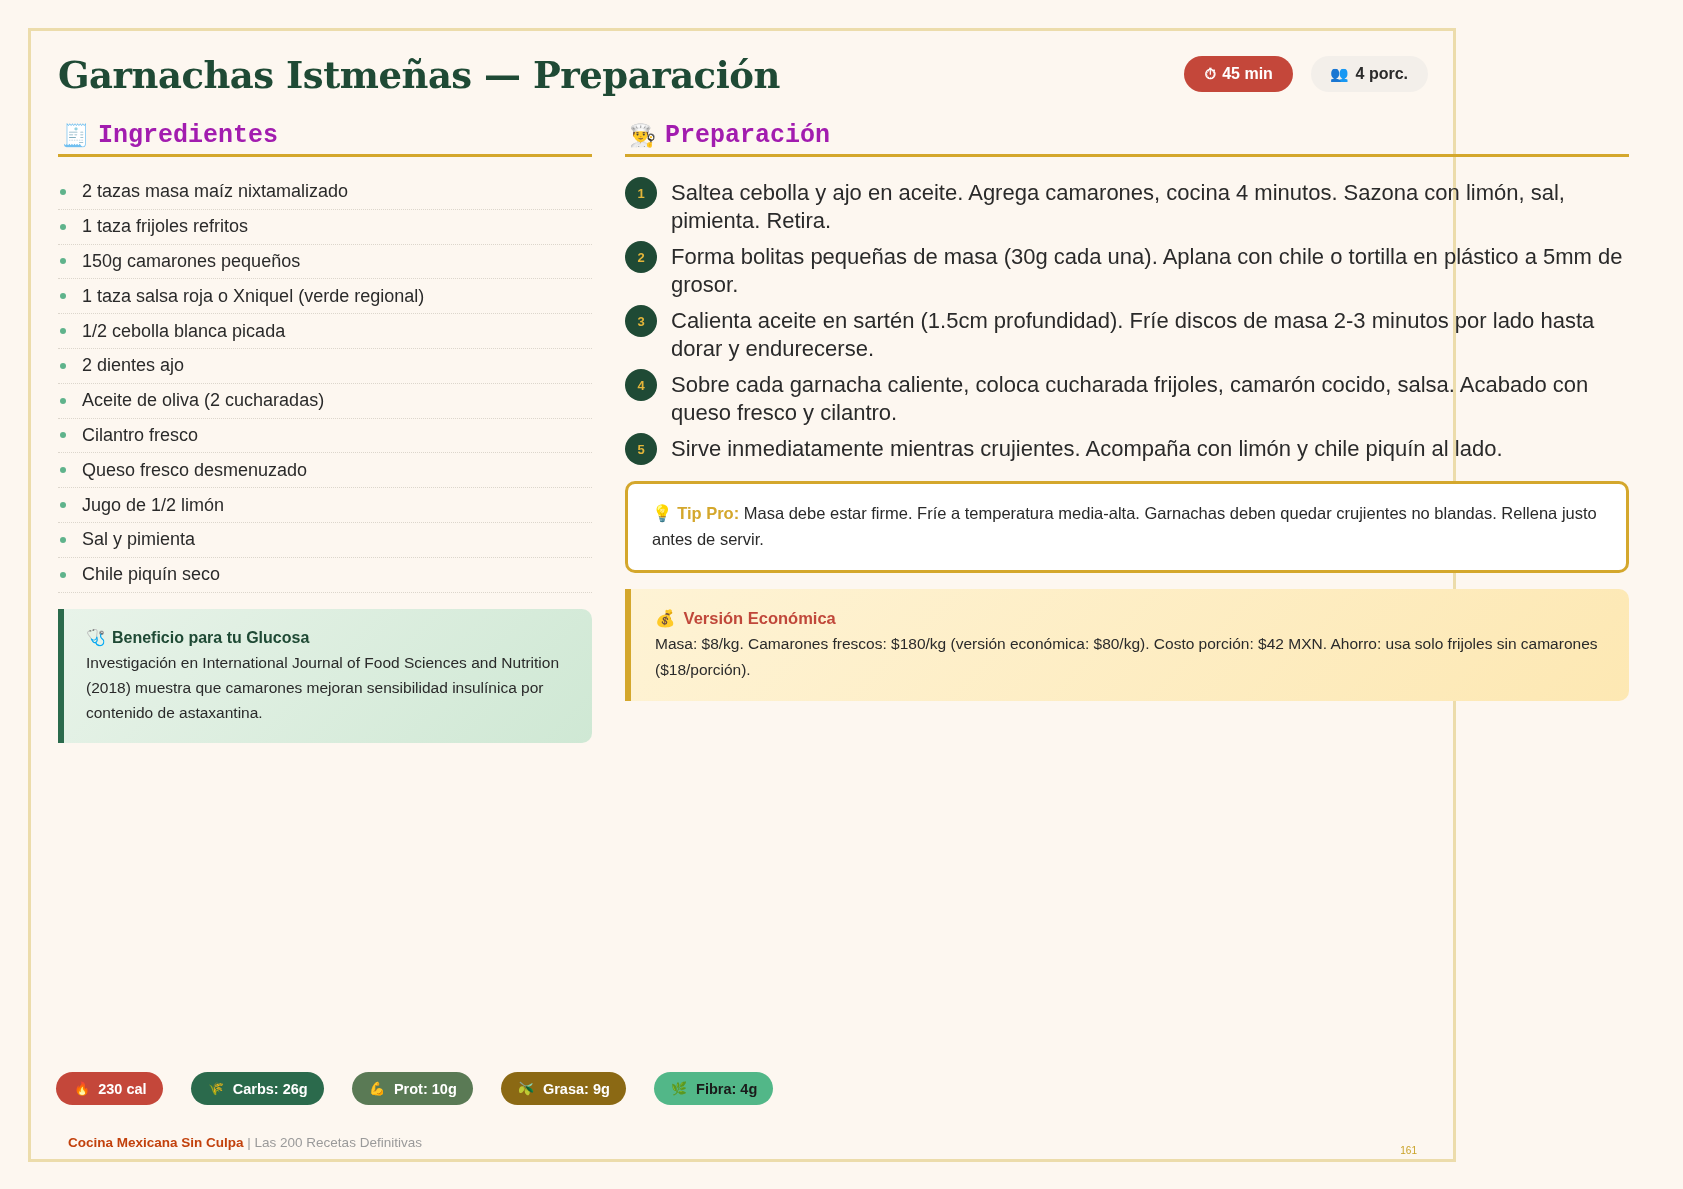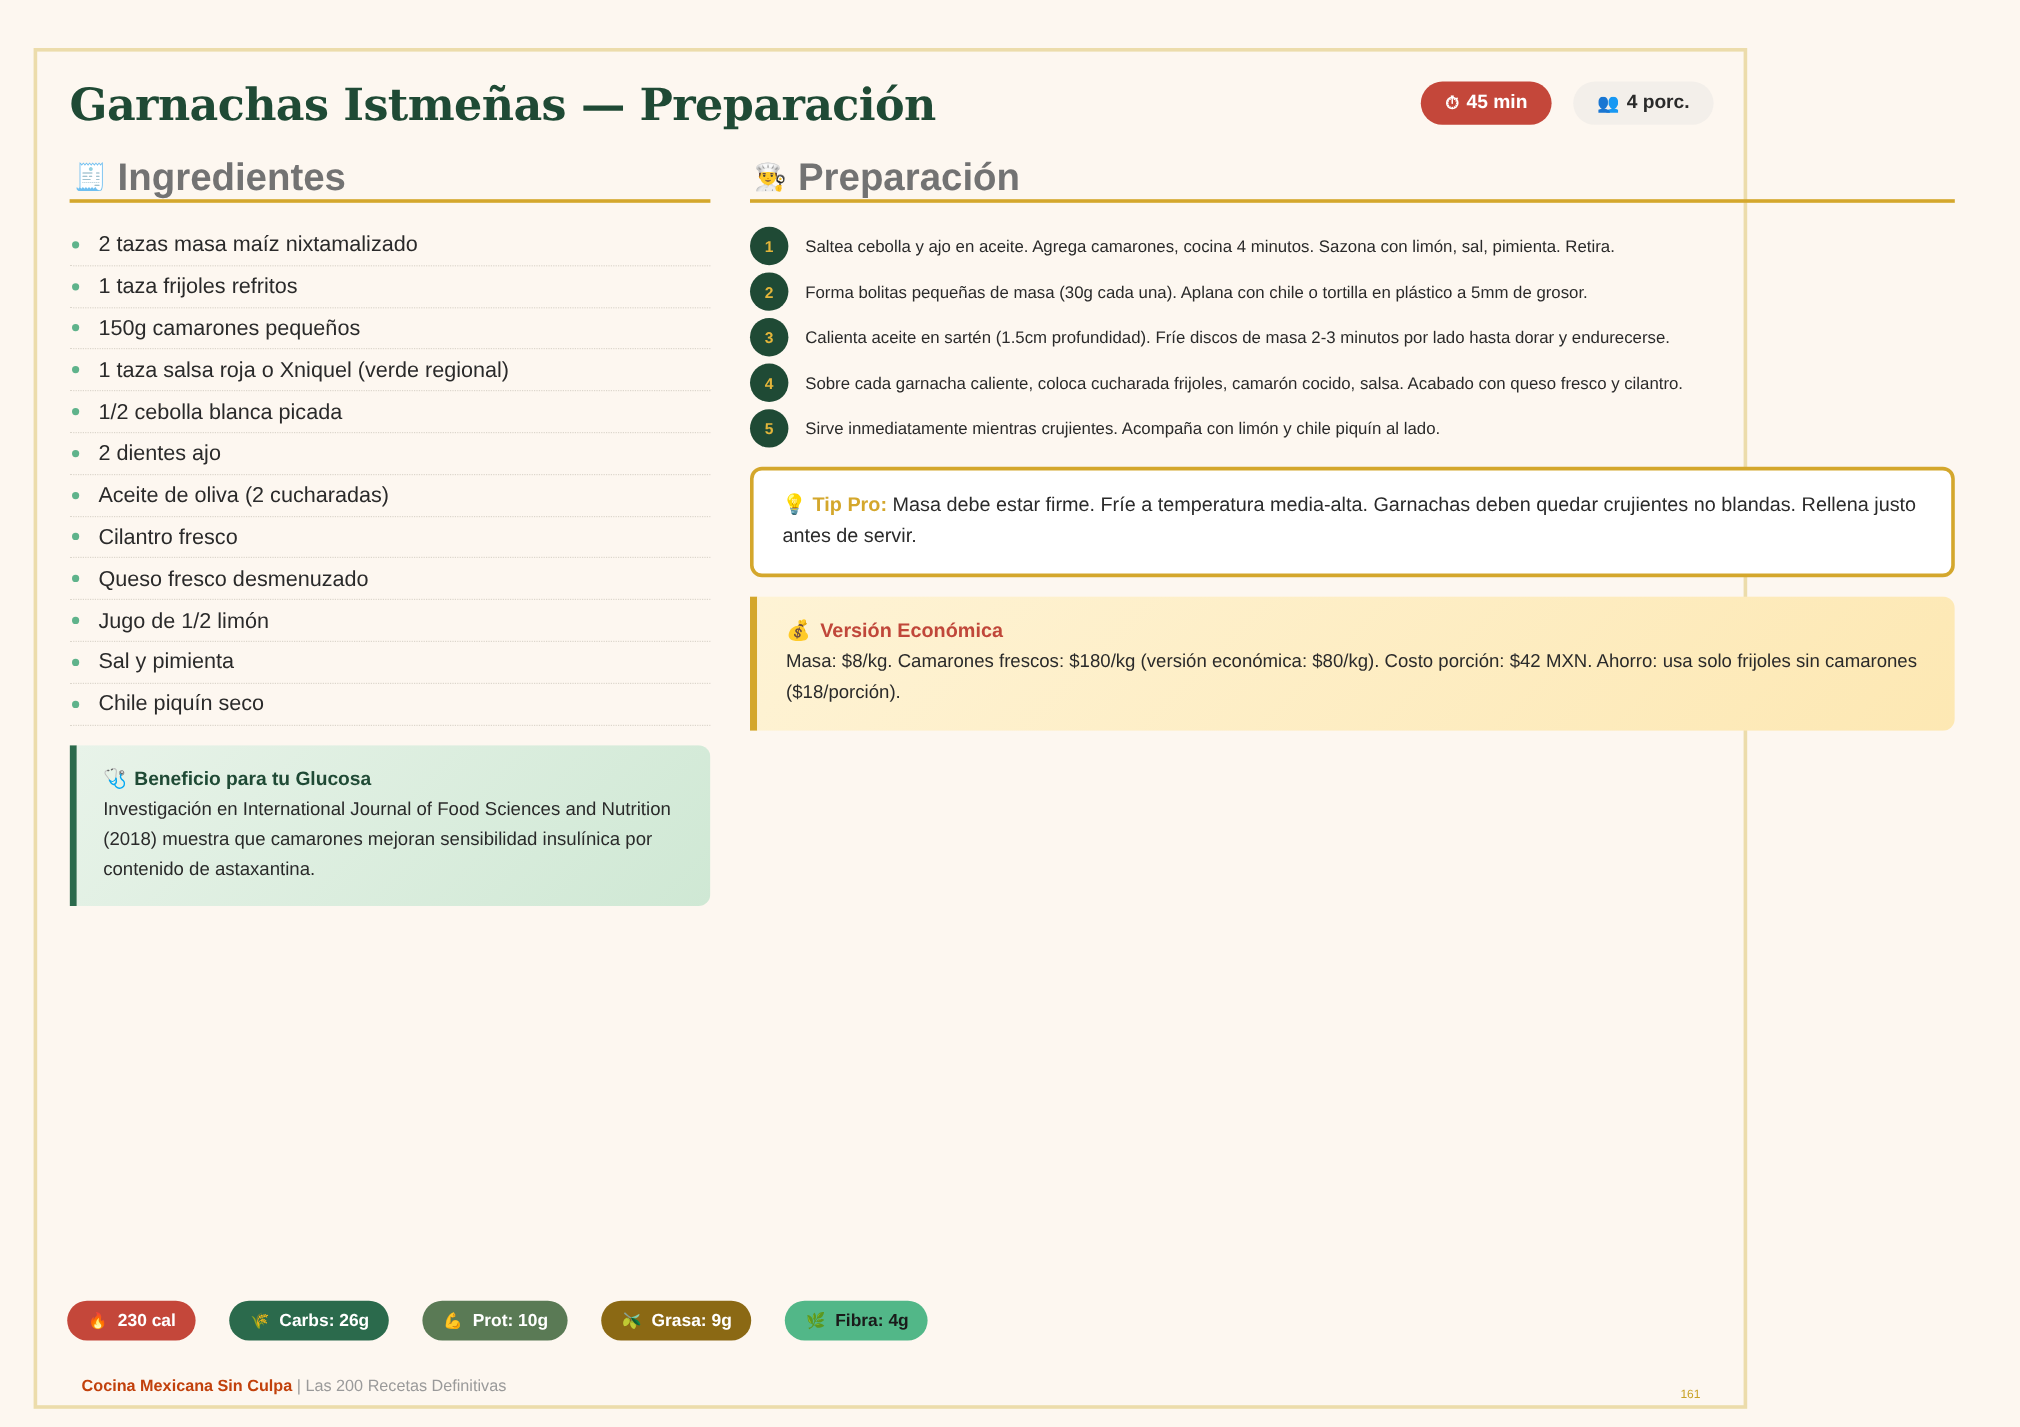--- a/index.html
+++ b/index.html
@@ -5,21 +5,21 @@
   * { box-sizing: border-box; margin: 0; padding: 0; }
   html, body {
     width: 1683px; height: 1189px;
     background: #fdf7f0;
     font-family: "Liberation Sans", "DejaVu Sans", sans-serif;
     color: #2a2a2a;
     overflow: hidden;
   }
   .page {
     position: absolute;
-    left: 28px; top: 40px;
+    left: 28px; top: 28px;
     width: 1428px; height: 1134px;
     border: 3px solid #ecdcab;
     background: #fdf7f0;
   }
   .title {
     position: absolute;
     left: 27px; top: 22px;
     font-family: "DejaVu Serif", "Liberation Serif", serif;
     font-weight: bold;
     font-size: 37px;
@@ -50,22 +50,22 @@
     left: 594px; top: 86px; width: 1004px;
   }
   .section-head {
     display: flex; align-items: center; gap: 10px;
     height: 40px;
     border-bottom: 3px solid #d4a72c;
     padding-left: 4px;
   }
   .section-head .ic { font-size: 22px; width: 26px; text-align: center; }
   .section-head h2 {
-    font-family: Liberation Sans, sans-serif;
-    font-size: 32px; font-weight: bold; color: #737373;
+    font-family: Liberation Mono, monospace;
+    font-size: 25px; font-weight: bold; color: #a21caf;
   }
 
   .ing-list { list-style: none; margin-top: 18px; }
   .ing-list li {
     display: flex; align-items: center;
     height: 34.8px;
     border-bottom: 1px dotted #dcd6cc;
     font-size: 18px;
     color: #2a2a2a;
   }
@@ -101,21 +101,21 @@
     flex: none;
     width: 32px; height: 32px; border-radius: 50%;
     background: #1f4a35;
     color: #e3b53a;
     font-weight: bold; font-size: 13px;
     display: flex; align-items: center; justify-content: center;
     margin-right: 14px;
     margin-top: -2px;
   }
   .step .txt {
-    font-size: 14px; line-height: 28px; color: #2a2a2a;
+    font-size: 22px; line-height: 28px; color: #2a2a2a;
   }
 
   .tip {
     margin-top: 16px;
     background: #ffffff;
     border: 3px solid #d4a72c;
     border-radius: 10px;
     padding: 16px 24px 18px 24px;
     font-size: 16.5px; line-height: 26px;
     color: #2a2a2a;

